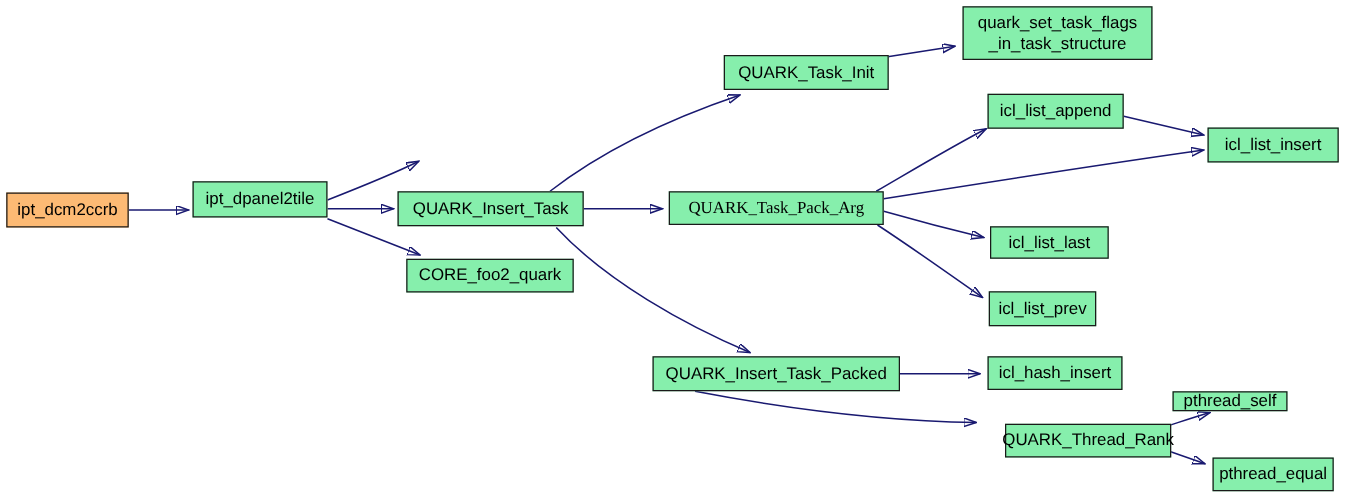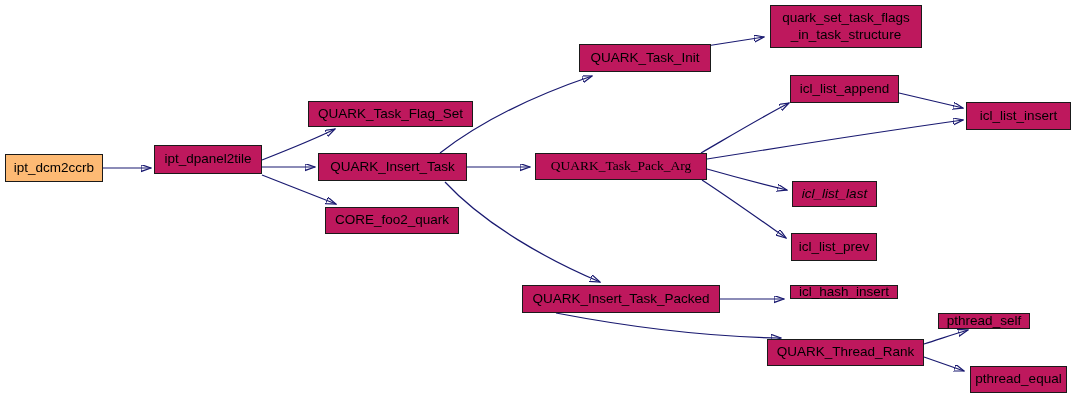--- a/index.html
+++ b/index.html
@@ -23,21 +23,21 @@
     height: 400px;
   }
   #edge-layer path {
     fill: none;
     stroke: #191970;
     stroke-width: 1.2px;
   }
   .node {
     position: absolute;
     box-sizing: border-box;
-    background: #be185d;
+    background: #86efac;
     border: 1px solid #1a1a1a;
     color: #000000;
     font-size: 13.5px;
     line-height: 1.22;
     display: flex;
     align-items: center;
     justify-content: center;
     text-align: center;
     white-space: pre-line;
     cursor: pointer;
@@ -76,44 +76,43 @@
     <path d="M720,299 L784,299" marker-end="url(#arrow)"></path>
     <path d="M556,313 C645,330 715,337 781,338" marker-end="url(#arrow)"></path>
     <path d="M924,344 C940,339 954,334 968,330" marker-end="url(#arrow)"></path>
     <path d="M924,357 C938,362 950,366 964,371" marker-end="url(#arrow)"></path>
   </svg>
 
   <div class="node node--current" style="left:5px; top:154px; width:98px; height:28px;">ipt_dcm2ccrb</div>
 
   <div class="node" style="left:154px; top:145px; width:108px; height:29px;">ipt_dpanel2tile</div>
 
-  <div class="node" style="left:308px; top:101px; width:165px; height:26px;">QUARK_Task_Flag_Set</div>
 
   <div class="node" style="left:318px; top:153px; width:149px; height:28px;">QUARK_Insert_Task</div>
 
   <div class="node" style="left:325px; top:207px; width:134px; height:27px;">CORE_foo2_quark</div>
 
   <div class="node" style="left:555px; top:44px; width:132px; height:28px;margin-left:24px;">QUARK_Task_Init</div>
 
   <div class="node" style="left:770px; top:5px; width:152px; height:43px;">quark_set_task_flags
 _in_task_structure</div>
 
   <div class="node" style="left:535px; top:153px; width:172px; height:27px;font-family:Liberation Serif, serif;">QUARK_Task_Pack_Arg</div>
 
   <div class="node" style="left:790px; top:75px; width:109px; height:28px;">icl_list_append</div>
 
   <div class="node" style="left:966px; top:102px; width:105px; height:28px;">icl_list_insert</div>
 
-  <div class="node" style="left:792px; top:181px; width:85px; height:26px;font-style:italic;">icl_list_last</div>
+  <div class="node" style="left:792px; top:181px; width:95px; height:26px;">icl_list_last</div>
 
   <div class="node" style="left:791px; top:233px; width:86px; height:28px;">icl_list_prev</div>
 
   <div class="node" style="left:522px; top:285px; width:198px; height:28px;">QUARK_Insert_Task_Packed</div>
 
-  <div class="node" style="left:790px; top:285px; width:108px; height:14px;">icl_hash_insert</div>
+  <div class="node" style="left:790px; top:285px; width:108px; height:27px;">icl_hash_insert</div>
 
-  <div class="node" style="left:767px; top:339px; width:157px; height:27px;">QUARK_Thread_Rank</div>
+  <div class="node" style="left:804px; top:339px; width:133px; height:27px;">QUARK_Thread_Rank</div>
 
   <div class="node" style="left:938px; top:313px; width:92px; height:16px;">pthread_self</div>
 
   <div class="node" style="left:970px; top:366px; width:97px; height:27px;">pthread_equal</div>
 
 </div>
 
 </body></html>

